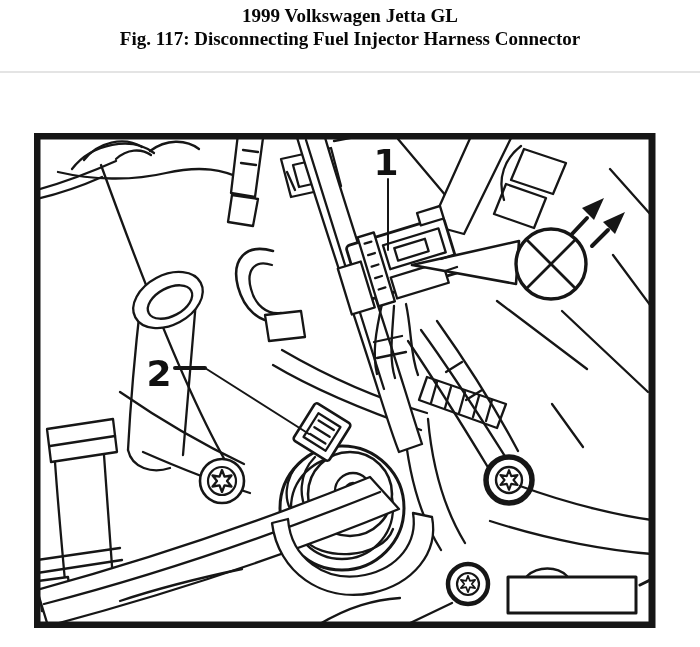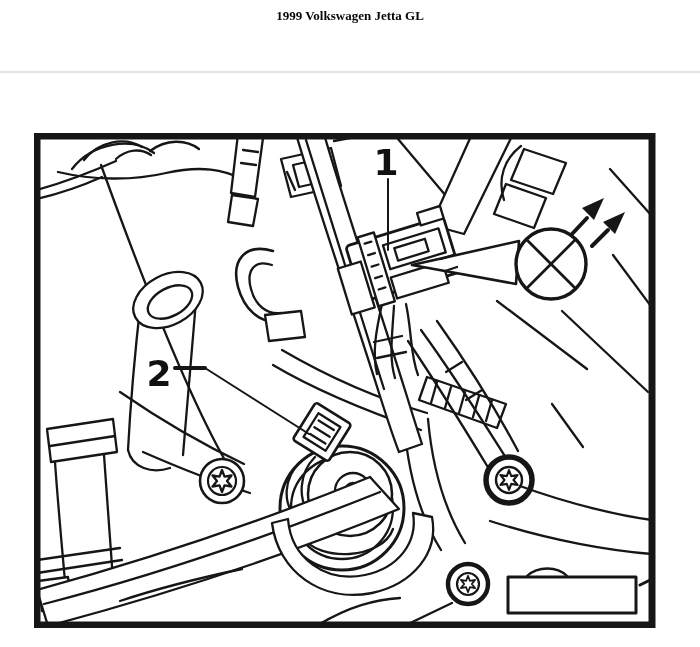--- a/index.html
+++ b/index.html
@@ -6,41 +6,42 @@
   body {
     width:700px; height:647px;
     background:#ffffff;
     position:relative;
     font-family:"Liberation Serif", serif;
     overflow:hidden;
   }
   .header {
     position:absolute; left:0; top:4px; width:700px;
     text-align:center; font-weight:bold; color:#070707;
-    font-size:13px; line-height:23px;
+    font-size:19px; line-height:23px;
   }
   .divider {
     position:absolute; left:0; top:71px; width:700px; height:2px;
     background:#e4e4e4;
   }
   .figure-wrap {
     position:absolute; left:34px; top:133px; width:622px; height:495px;
   }
   svg { display:block; }
   .callout {
     font-family:"DejaVu Sans", sans-serif;
     font-weight:700; font-size:36px;
     fill:#111; stroke:none; text-anchor:middle;
   }
 </style>
 </head>
 <body>
 
 <div class="header">
   <div>1999 Volkswagen Jetta GL</div>
+  <div>Fig. 117: Disconnecting Fuel Injector Harness Connector</div>
 </div>
 
 <div class="divider"></div>
 
 <div class="figure-wrap">
 <svg width="622" height="495" viewBox="34 133 622 495">
   <defs>
     <clipPath id="fr">
           <rect x="37" y="136" width="615" height="489"></rect>
         </clipPath>

